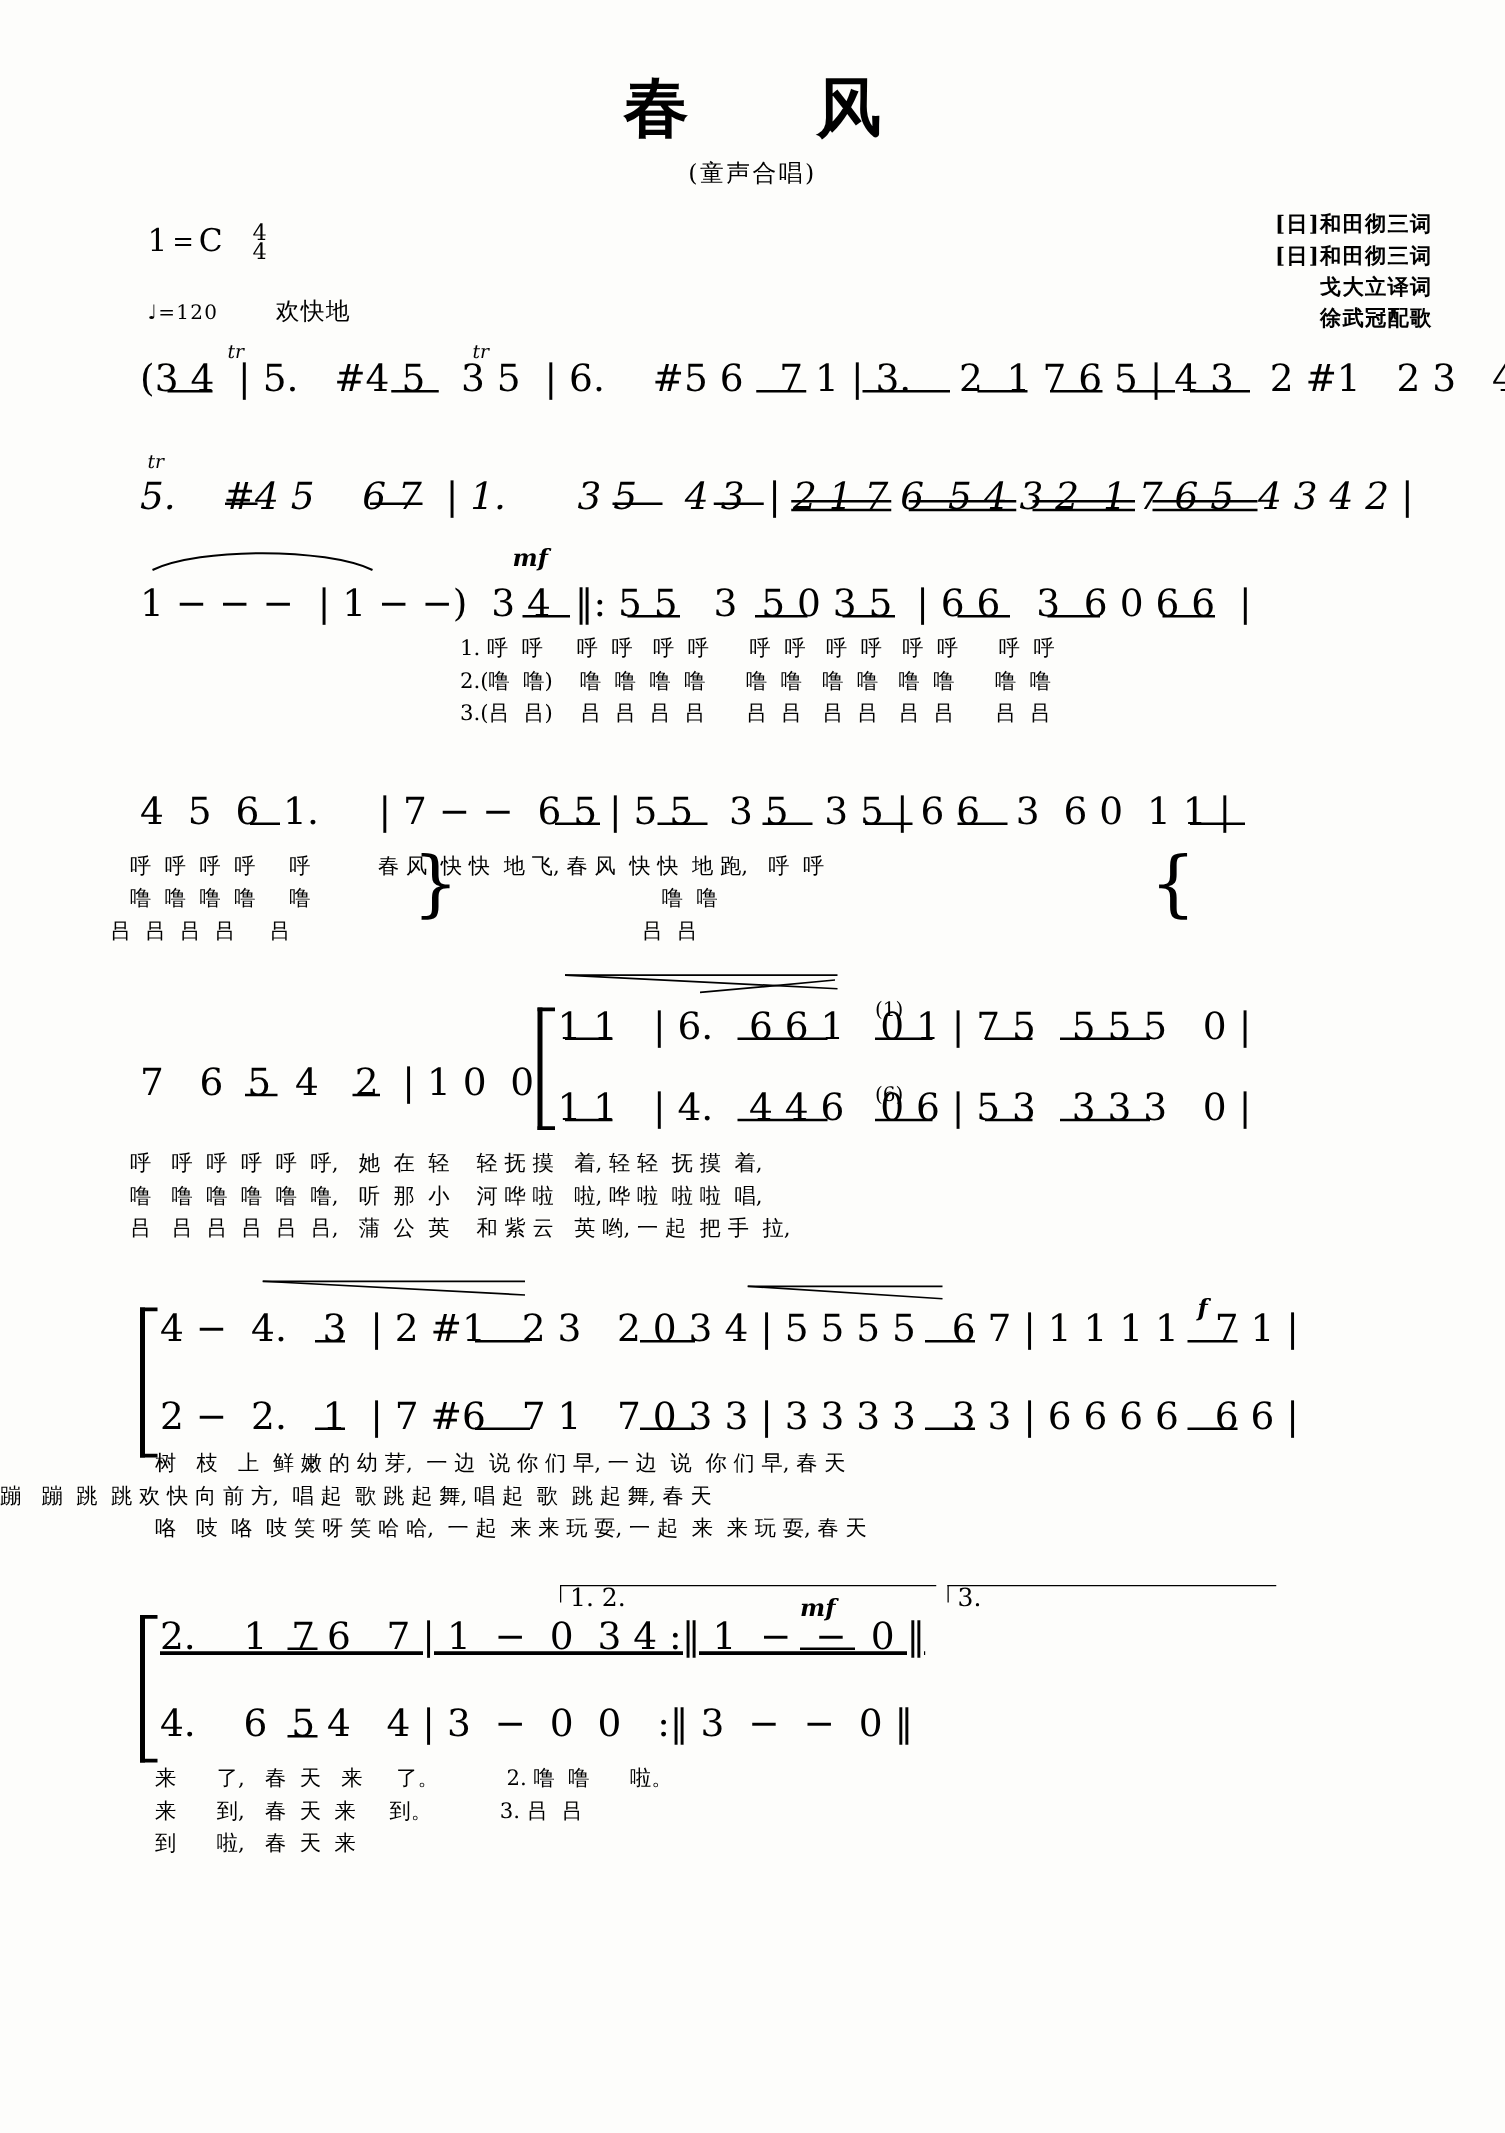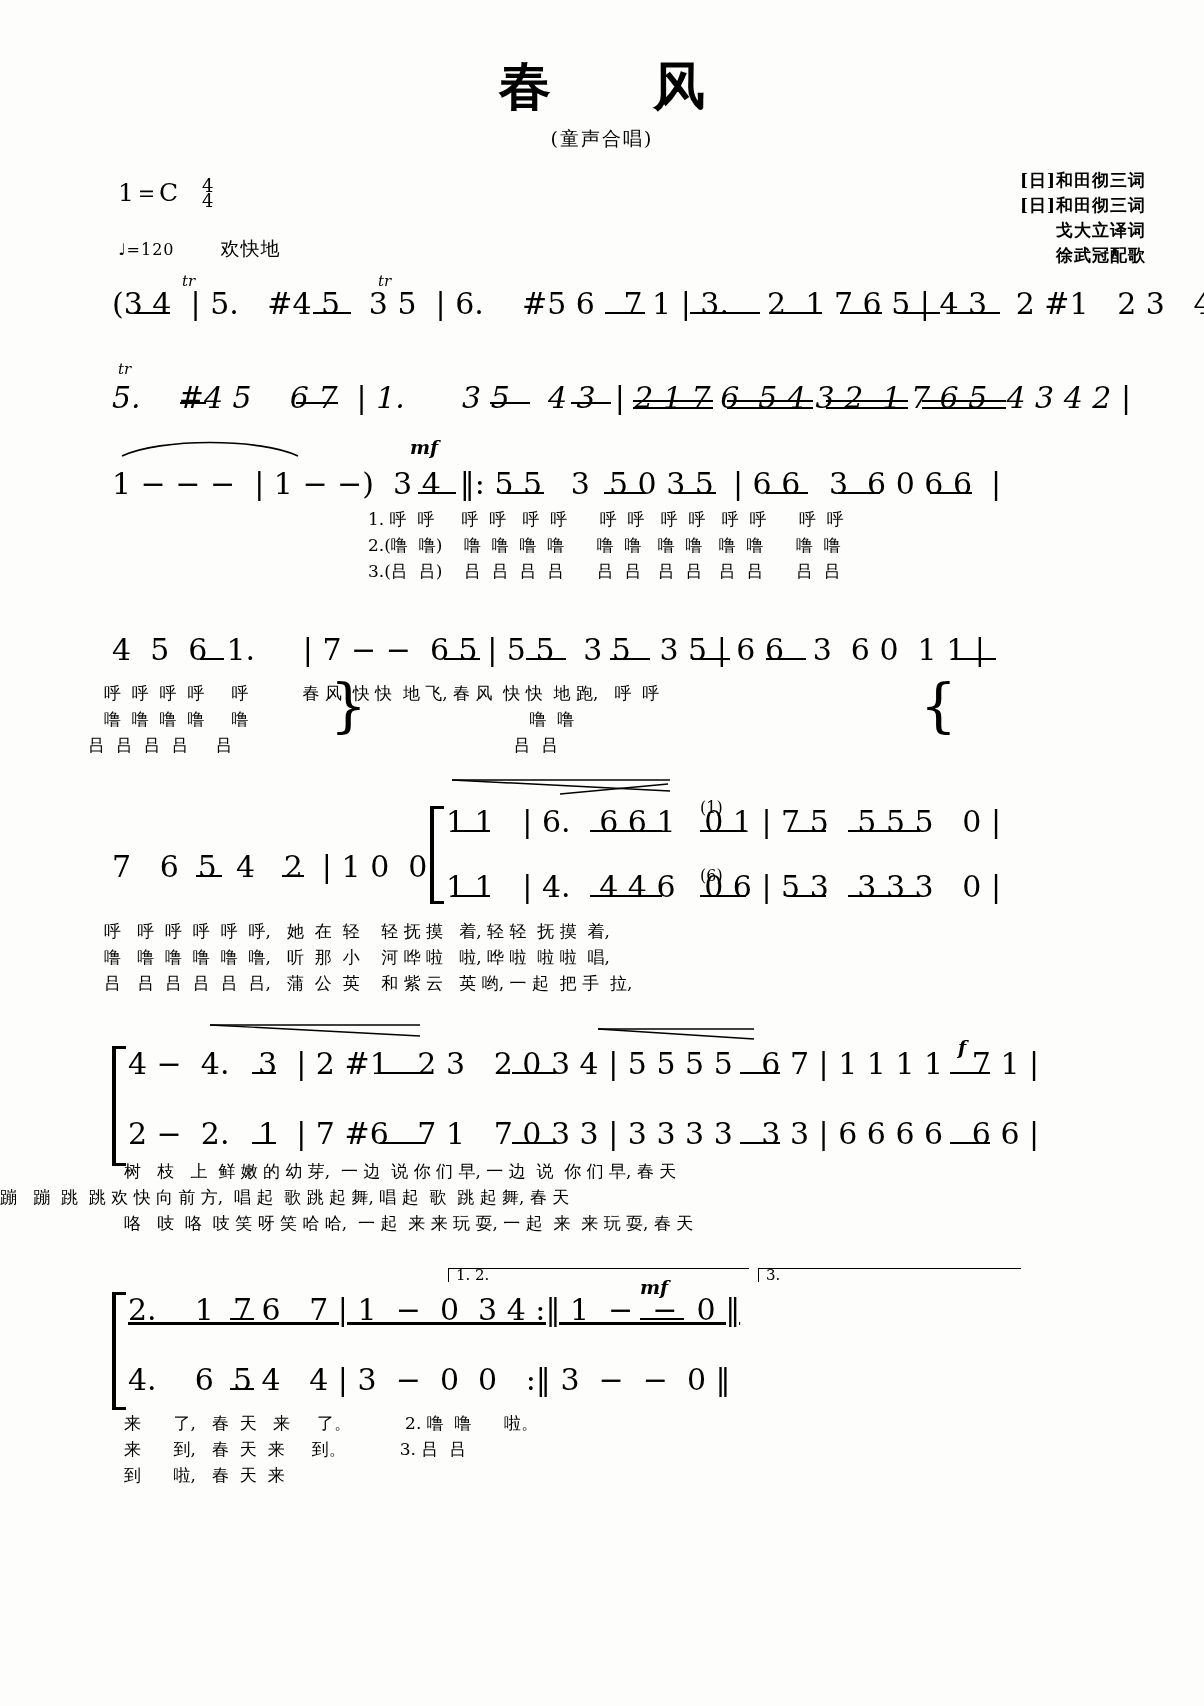--- a/index.html
+++ b/index.html
@@ -69,21 +69,21 @@
     font-style:italic;font-weight:700;font-size:19px;position:absolute;
   }
   .bracket{position:absolute;border-left:4px solid #000;
            border-top:3px solid #000;border-bottom:3px solid #000;width:10px;}
   .hairpin{position:absolute;height:14px;}
   .hairpin svg{display:block;}
   .slur{position:absolute;}
   .repeatbox{position:absolute;border-top:1.6px solid #000;
     border-left:1.6px solid #000;height:13px;}
   .repeatlabel{position:absolute;
-    font-family:"DejaVu Serif","Liberation Serif",serif;font-size:15px;}
+    font-family:"DejaVu Serif","Liberation Serif",serif;font-size:20px;}
   .brace{position:absolute;font-size:58px;
     font-family:"DejaVu Serif","Liberation Serif",serif;}
 </style>
 </head>
 <body>
 
 <div class="page">
 
   <div class="title">春 风</div>
   <div class="subtitle">(童声合唱)</div>

